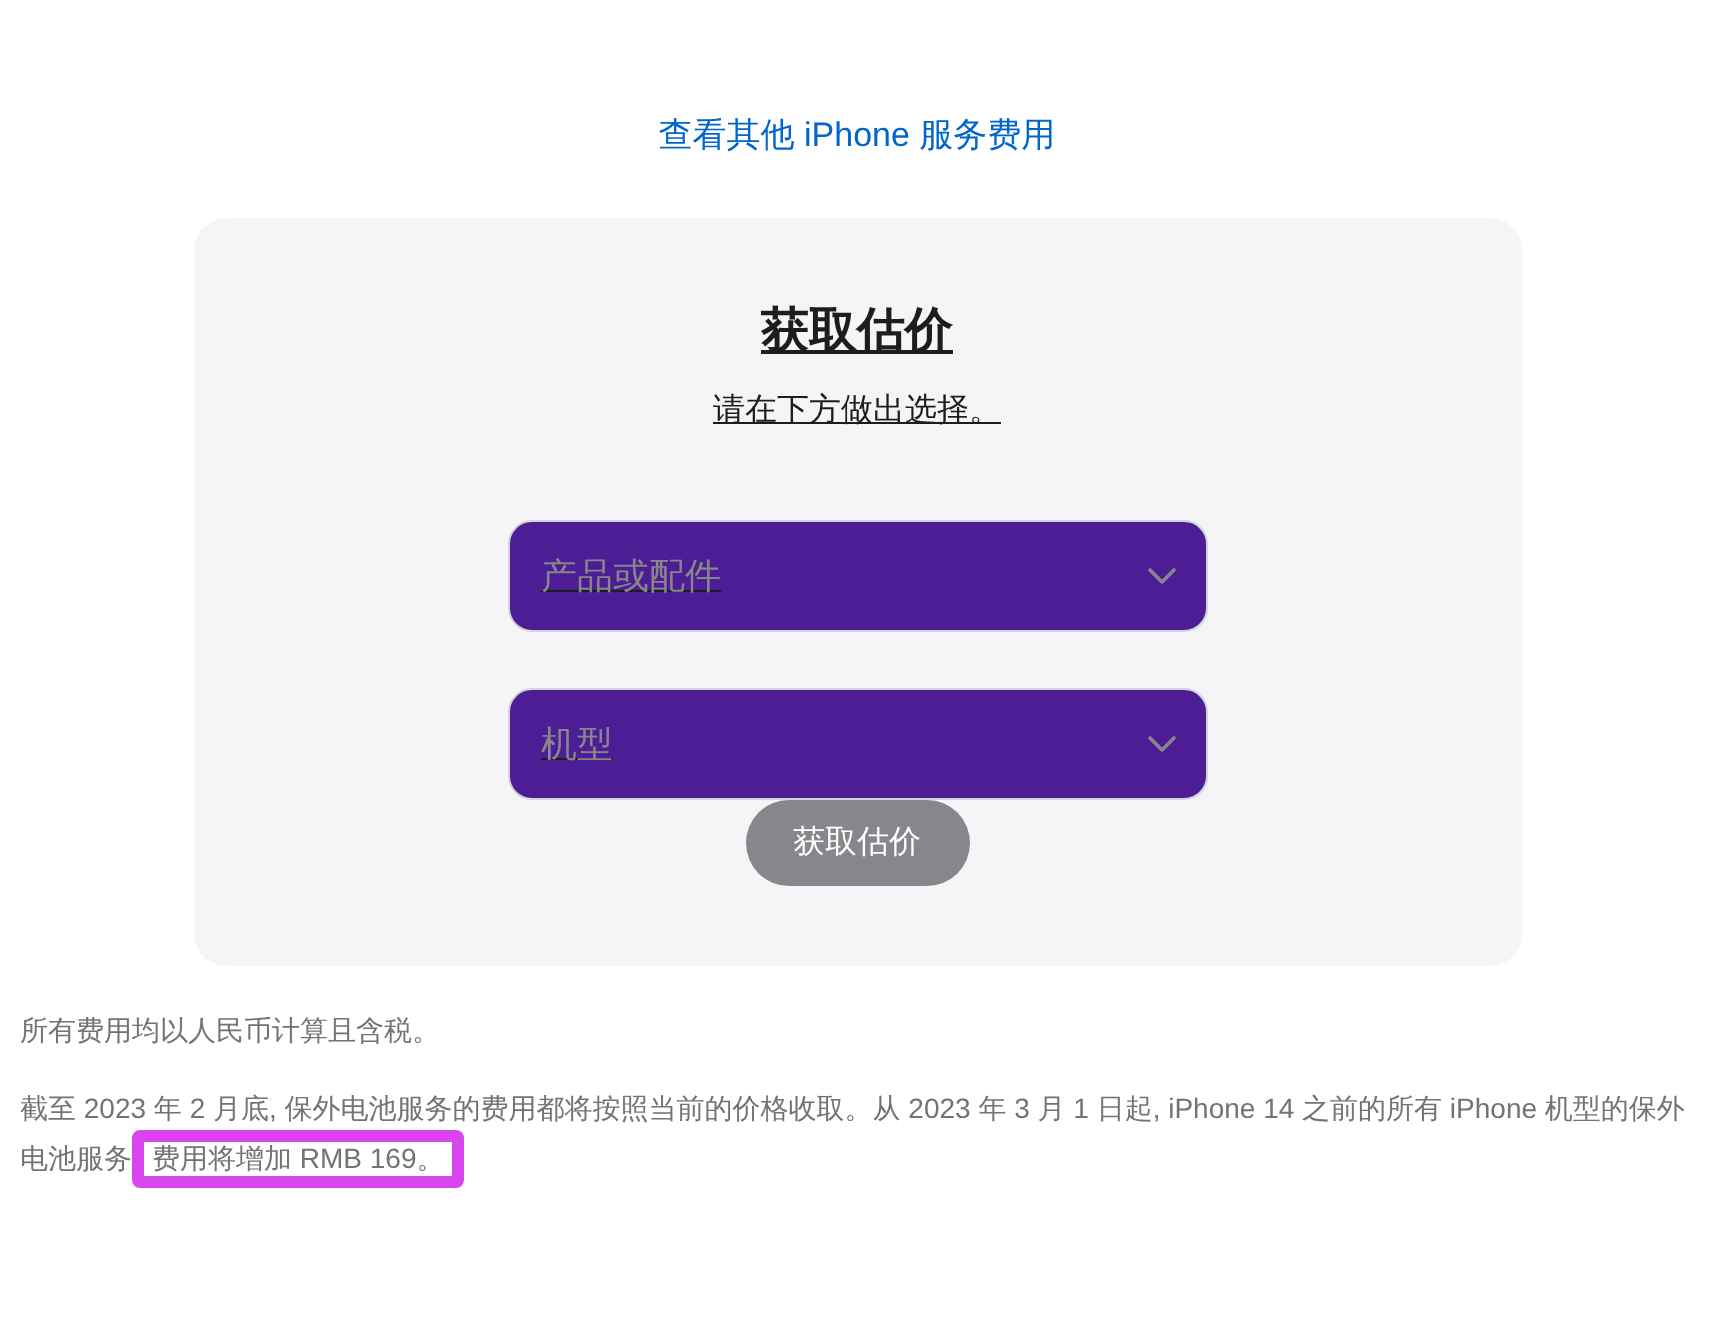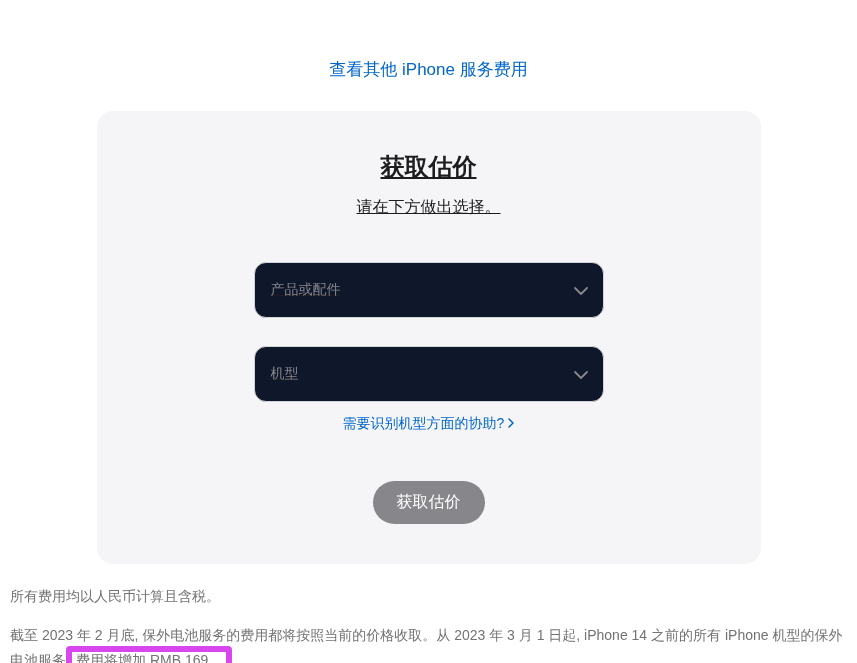--- a/index.html
+++ b/index.html
@@ -8,22 +8,21 @@
       background: #ffffff;
       width: 857px;
       height: 663px;
       color: #1d1d1f;
     }
     .container {
       padding: 0 10px;
     }
     .top-link {
       text-align: center;
-      padding: 42px 0 30px 0;
-      margin-top: 16px;
+      padding: 56px 0 30px 0;
     }
     .top-link a {
       color: #0066cc;
       text-decoration: none;
       font-size: 17px;
     }
     .card {
       background: #f5f5f7;
       border-radius: 16px;
       margin: 0 auto;
@@ -44,34 +43,34 @@
       margin-bottom: 44px;
     }
     .select-wrapper {
       position: relative;
       width: 350px;
       margin: 0 auto 28px auto;
     }
     .select-box {
       width: 100%;
       height: 56px;
-      background: #0f172a;
+      background: #4c1d95;
       border: 1px solid #d2d2d7;
       border-radius: 12px;
       padding: 0 44px 0 16px;
-      font-size: 14px;
+      font-size: 18px;
       color: #86868b;
       display: flex;
       align-items: center;
       cursor: pointer;
       text-align: left;
       position: relative;
     }
     .select-wrapper.last {
-      margin-bottom: 12px;
+      margin-bottom: 0;
     }
     .chevron {
       position: absolute;
       right: 16px;
       top: 50%;
       transform: translateY(-50%);
       color: #86868b;
       pointer-events: none;
     }
     .help-link {
@@ -139,28 +138,20 @@
       <div class="select-box">
         <span>机型</span>
       </div>
       <span class="chevron">
         <svg width="14" height="8" viewBox="0 0 14 8">
             <path d="M1 1 L7 7 L13 1" stroke="#86868b" stroke-width="1.8" fill="none" stroke-linecap="round" stroke-linejoin="round"></path>
           </svg>
       </span>
     </div>
 
-    <a href="#" class="help-link">
-      <span>需要识别机型方面的协助?</span>
-      <span class="help-link-chevron">
-        <svg width="6" height="10" viewBox="0 0 6 10">
-            <path d="M1 1 L5 5 L1 9" stroke="#0066cc" stroke-width="1.5" fill="none" stroke-linecap="round" stroke-linejoin="round"></path>
-          </svg>
-      </span>
-    </a>
 
     <div>
       <button class="submit-btn">获取估价</button>
     </div>
   </div>
 
   <div class="footer-text">
     <p>所有费用均以人民币计算且含税。</p>
     <p>
       <span>截至 2023 年 2 月底, 保外电池服务的费用都将按照当前的价格收取。从 2023 年 3 月 1 日起, iPhone 14 之前的所有 iPhone 机型的保外电池服务</span><span class="highlight-box">费用将增加 RMB 169。</span>

